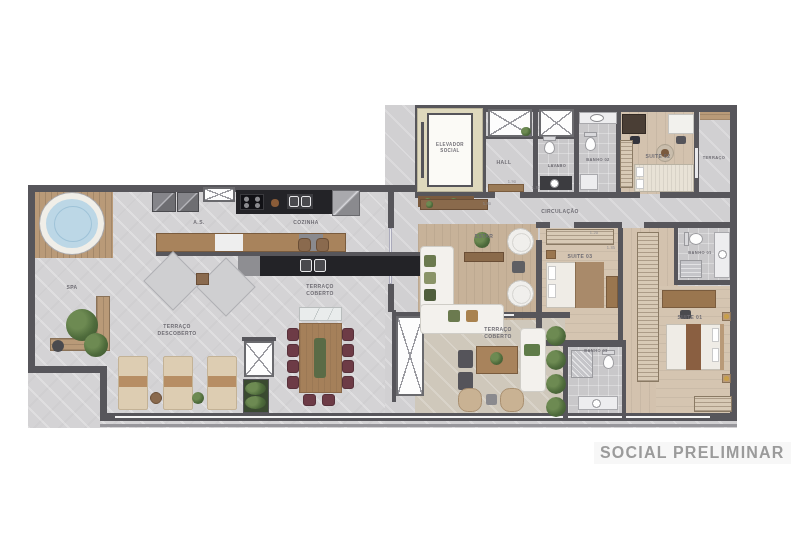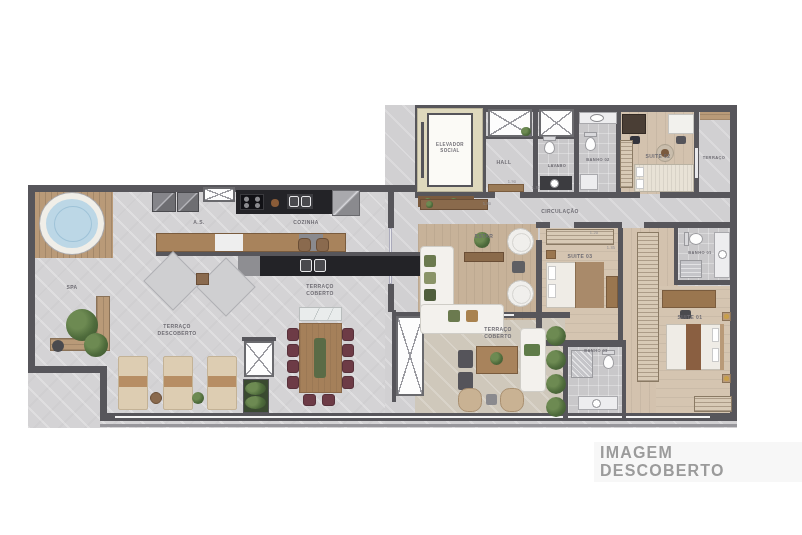--- a/index.html
+++ b/index.html
@@ -326,15 +326,15 @@
   <div class="abs" style="left:486px;top:394px;width:11px;height:11px;background:#8a8a8e;border-radius:2px;"></div>
   <span class="lbl" style="left:498px;top:332px;">TERRAÇO
 COBERTO</span>
 
   <span class="dim" style="left:512px;top:181px;">1.90</span>
   <span class="dim" style="left:536px;top:187px;">1.35</span>
   <span class="dim" style="left:487px;top:203px;">5.80</span>
   <span class="dim" style="left:594px;top:232px;">1.20</span>
   <span class="dim" style="left:611px;top:247px;">1.35</span>
 
-  <span class="watermark" style="left:594px;top:442px;">IMAGEM DESCOBERTO</span>
+  <span class="watermark" style="left:594px;top:442px;">SOCIAL PRELIMINAR</span>
 
 </div>
 
 </body></html>

